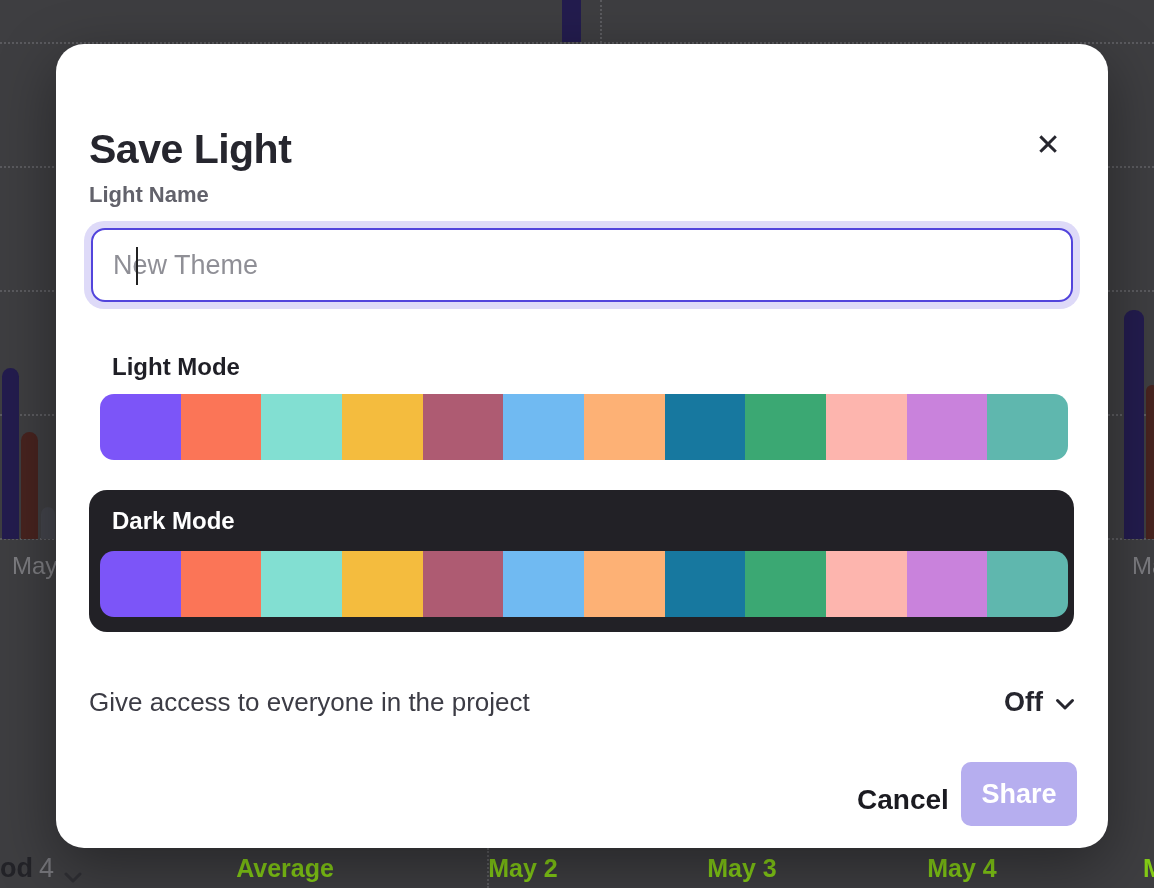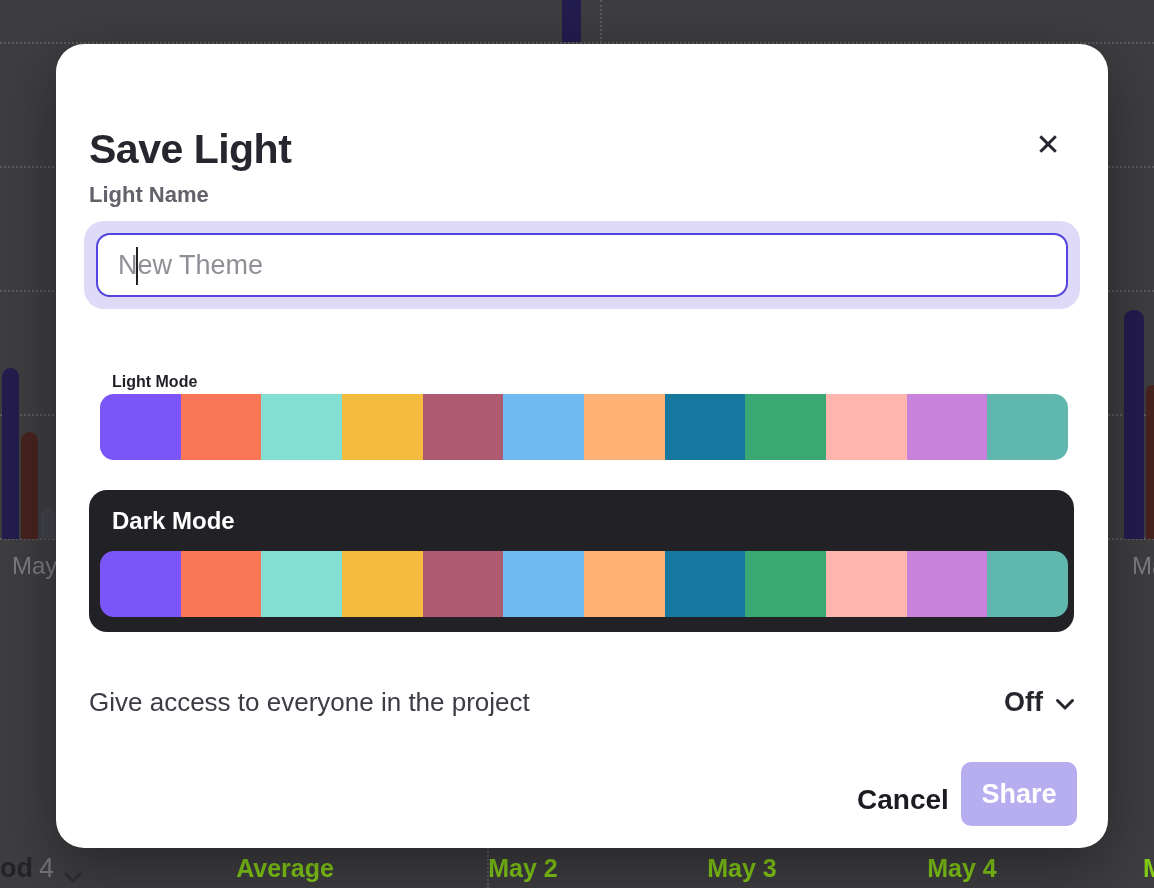--- a/index.html
+++ b/index.html
@@ -25,28 +25,28 @@
   .modal { position:absolute; left:56px; top:44px; width:1052px; height:804px;
            background:#FFFFFF; border-radius:28px; box-shadow:0 18px 60px rgba(0,0,0,.38); }
   .modal-title { position:absolute; left:33px; top:82px; font-size:41px; font-weight:700;
                  letter-spacing:-0.5px; color:#26262E; }
   .close-btn { position:absolute; right:36px; top:76px; width:48px; height:48px;
                display:flex; align-items:center; justify-content:center;
                font-size:30px; font-weight:400; color:#26262E; cursor:pointer; }
 
   .field-label { position:absolute; left:33px; top:138px; font-size:22px; font-weight:700; color:#62626B; }
   .input-ring { position:absolute; left:28px; top:177px; width:996px; height:88px;
-                background:#DEDAF8; border-radius:20px; padding:12px; }
+                background:#DEDAF8; border-radius:20px; padding:7px; }
   .theme-input { width:100%; height:100%; border:2px solid #5244DC; border-radius:14px;
                  background:#fff; font-family:"Liberation Sans",sans-serif;
                  font-size:27px; color:#26262E; padding:0 20px; outline:none; }
   .theme-input::placeholder { color:#8F8F96; }
   .caret { position:absolute; left:52px; top:26px; width:2px; height:38px; background:#222; }
 
-  .section-label-light { position:absolute; left:56px; top:309px; font-size:16px; font-weight:700; color:#1F1F26;margin-top:20px; }
+  .section-label-light { position:absolute; left:56px; top:309px; font-size:24px; font-weight:700; color:#1F1F26; }
   .palette { position:absolute; display:flex; width:968px; height:66px; border-radius:14px; overflow:hidden; }
   .palette-light { left:44px; top:350px; }
   .swatch { flex:1 1 0; }
 
   .dark-card { position:absolute; left:33px; top:446px; width:985px; height:142px;
                background:#222126; border-radius:18px; }
   .section-label-dark { position:absolute; left:23px; top:17px; font-size:24px; font-weight:700; color:#FFFFFF;text-align:center; }
   .palette-dark { left:11px; top:61px; }
 
   .access-row { position:absolute; left:33px; top:636px; width:986px; height:44px;

